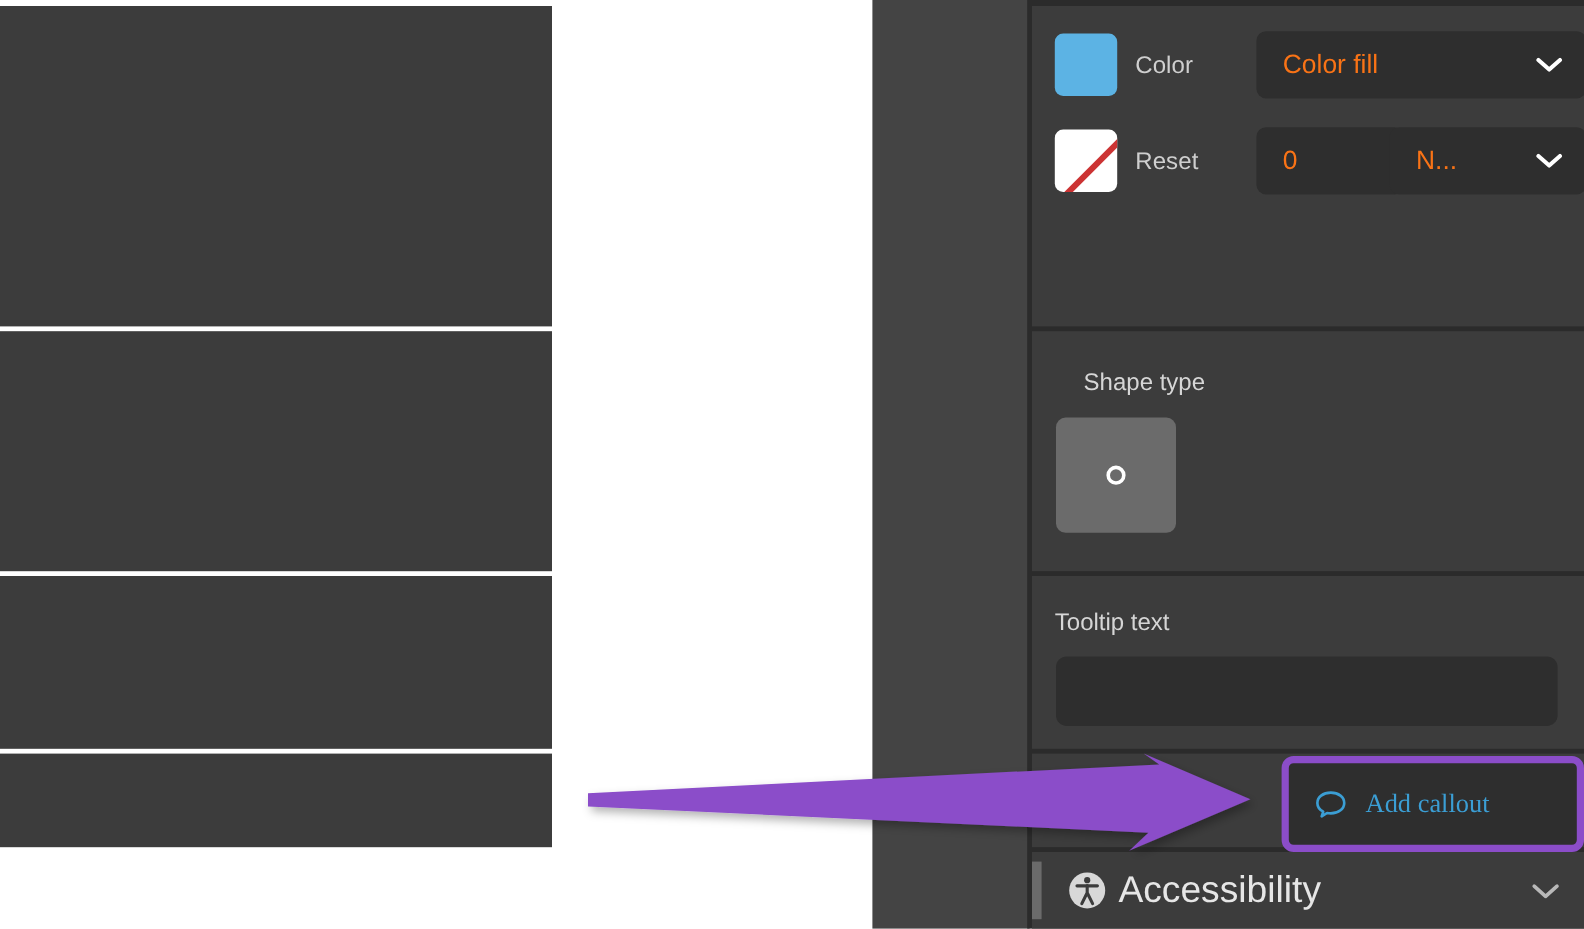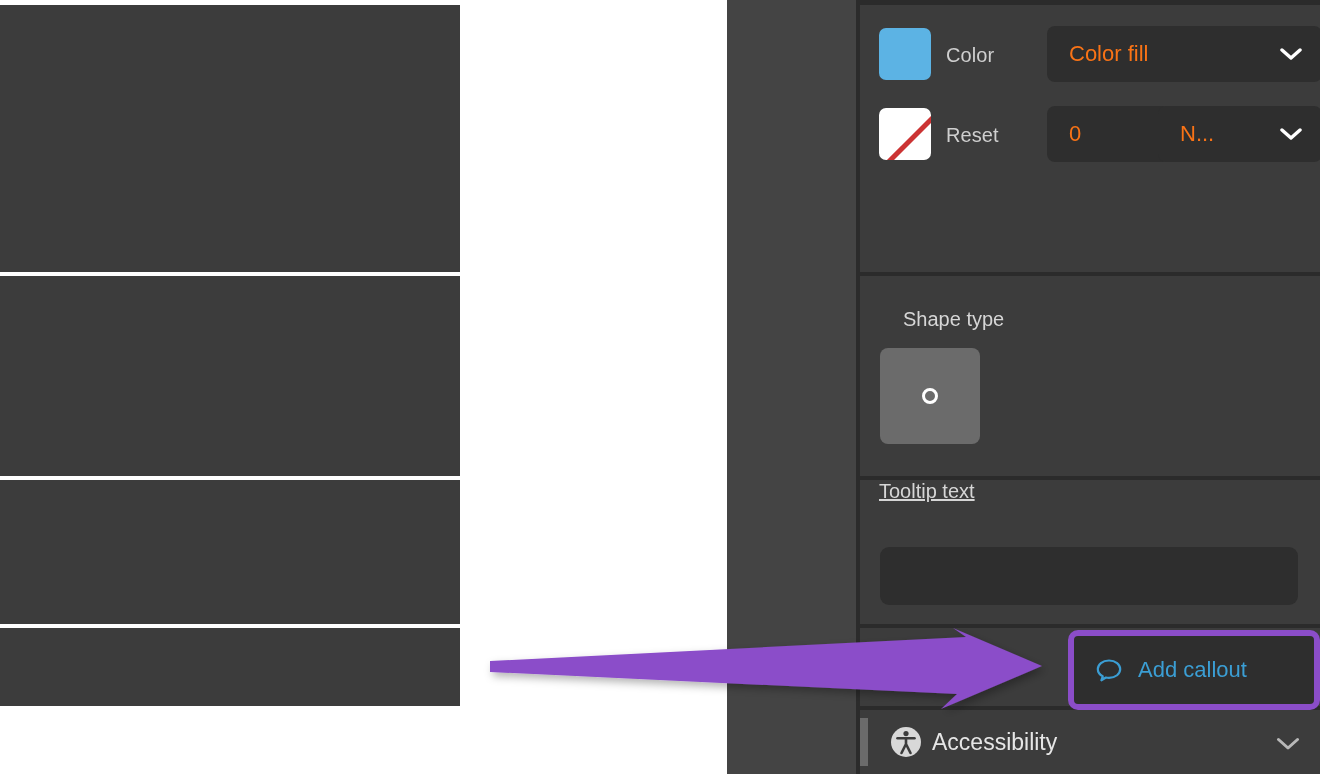--- a/index.html
+++ b/index.html
@@ -190,20 +190,21 @@
   .bubble-icon {
     width: 26px;
     height: 24px;
     flex: 0 0 auto;
     margin-right: 16px;
   }
   .callout-label {
     color: #3b9ed4;
     font-size: 22px;
     white-space: nowrap;
+    font-family: Liberation Serif, serif;
   }
 
   
   .access-row {
     position: absolute;
     left: 860px;
     top: 710px;
     width: 460px;
     height: 64px;
     background: #3c3c3c;
@@ -222,21 +223,21 @@
     position: absolute;
     left: 30px;
     top: 16px;
     width: 32px;
     height: 32px;
   }
   .access-label {
     position: absolute;
     left: 72px;
     color: #e6e6e6;
-    font-size: 23px;
+    font-size: 31px;
   }
   .access-chevron {
     position: absolute;
     right: 20px;
     width: 24px;
     height: 13px;
   }
 
   
   .arrow-overlay {
@@ -296,21 +297,21 @@
 
   <div class="section" style="top:276px;height:200px;"></div>
   <div class="section-heading" style="left:903px;top:308px;">Shape type</div>
   <div class="shape-swatch">
     <span class="shape-ring"></span>
   </div>
 
   <div class="section-divider" style="left:860px;top:476px;"></div>
 
   <div class="section" style="top:480px;height:144px;"></div>
-  <div class="section-heading" style="left:879px;top:480px;text-decoration:underline;">Tooltip text</div>
+  <div class="section-heading" style="left:879px;top:508px;">Tooltip text</div>
   <input class="tooltip-input" type="text" placeholder="" style="">
 
   <div class="section-divider" style="left:860px;top:624px;"></div>
 
   <div class="section" style="top:628px;height:78px;"></div>
 
   <div class="section-divider" style="left:860px;top:706px;"></div>
 
   <div class="access-row">
     <span class="access-indicator"></span>

